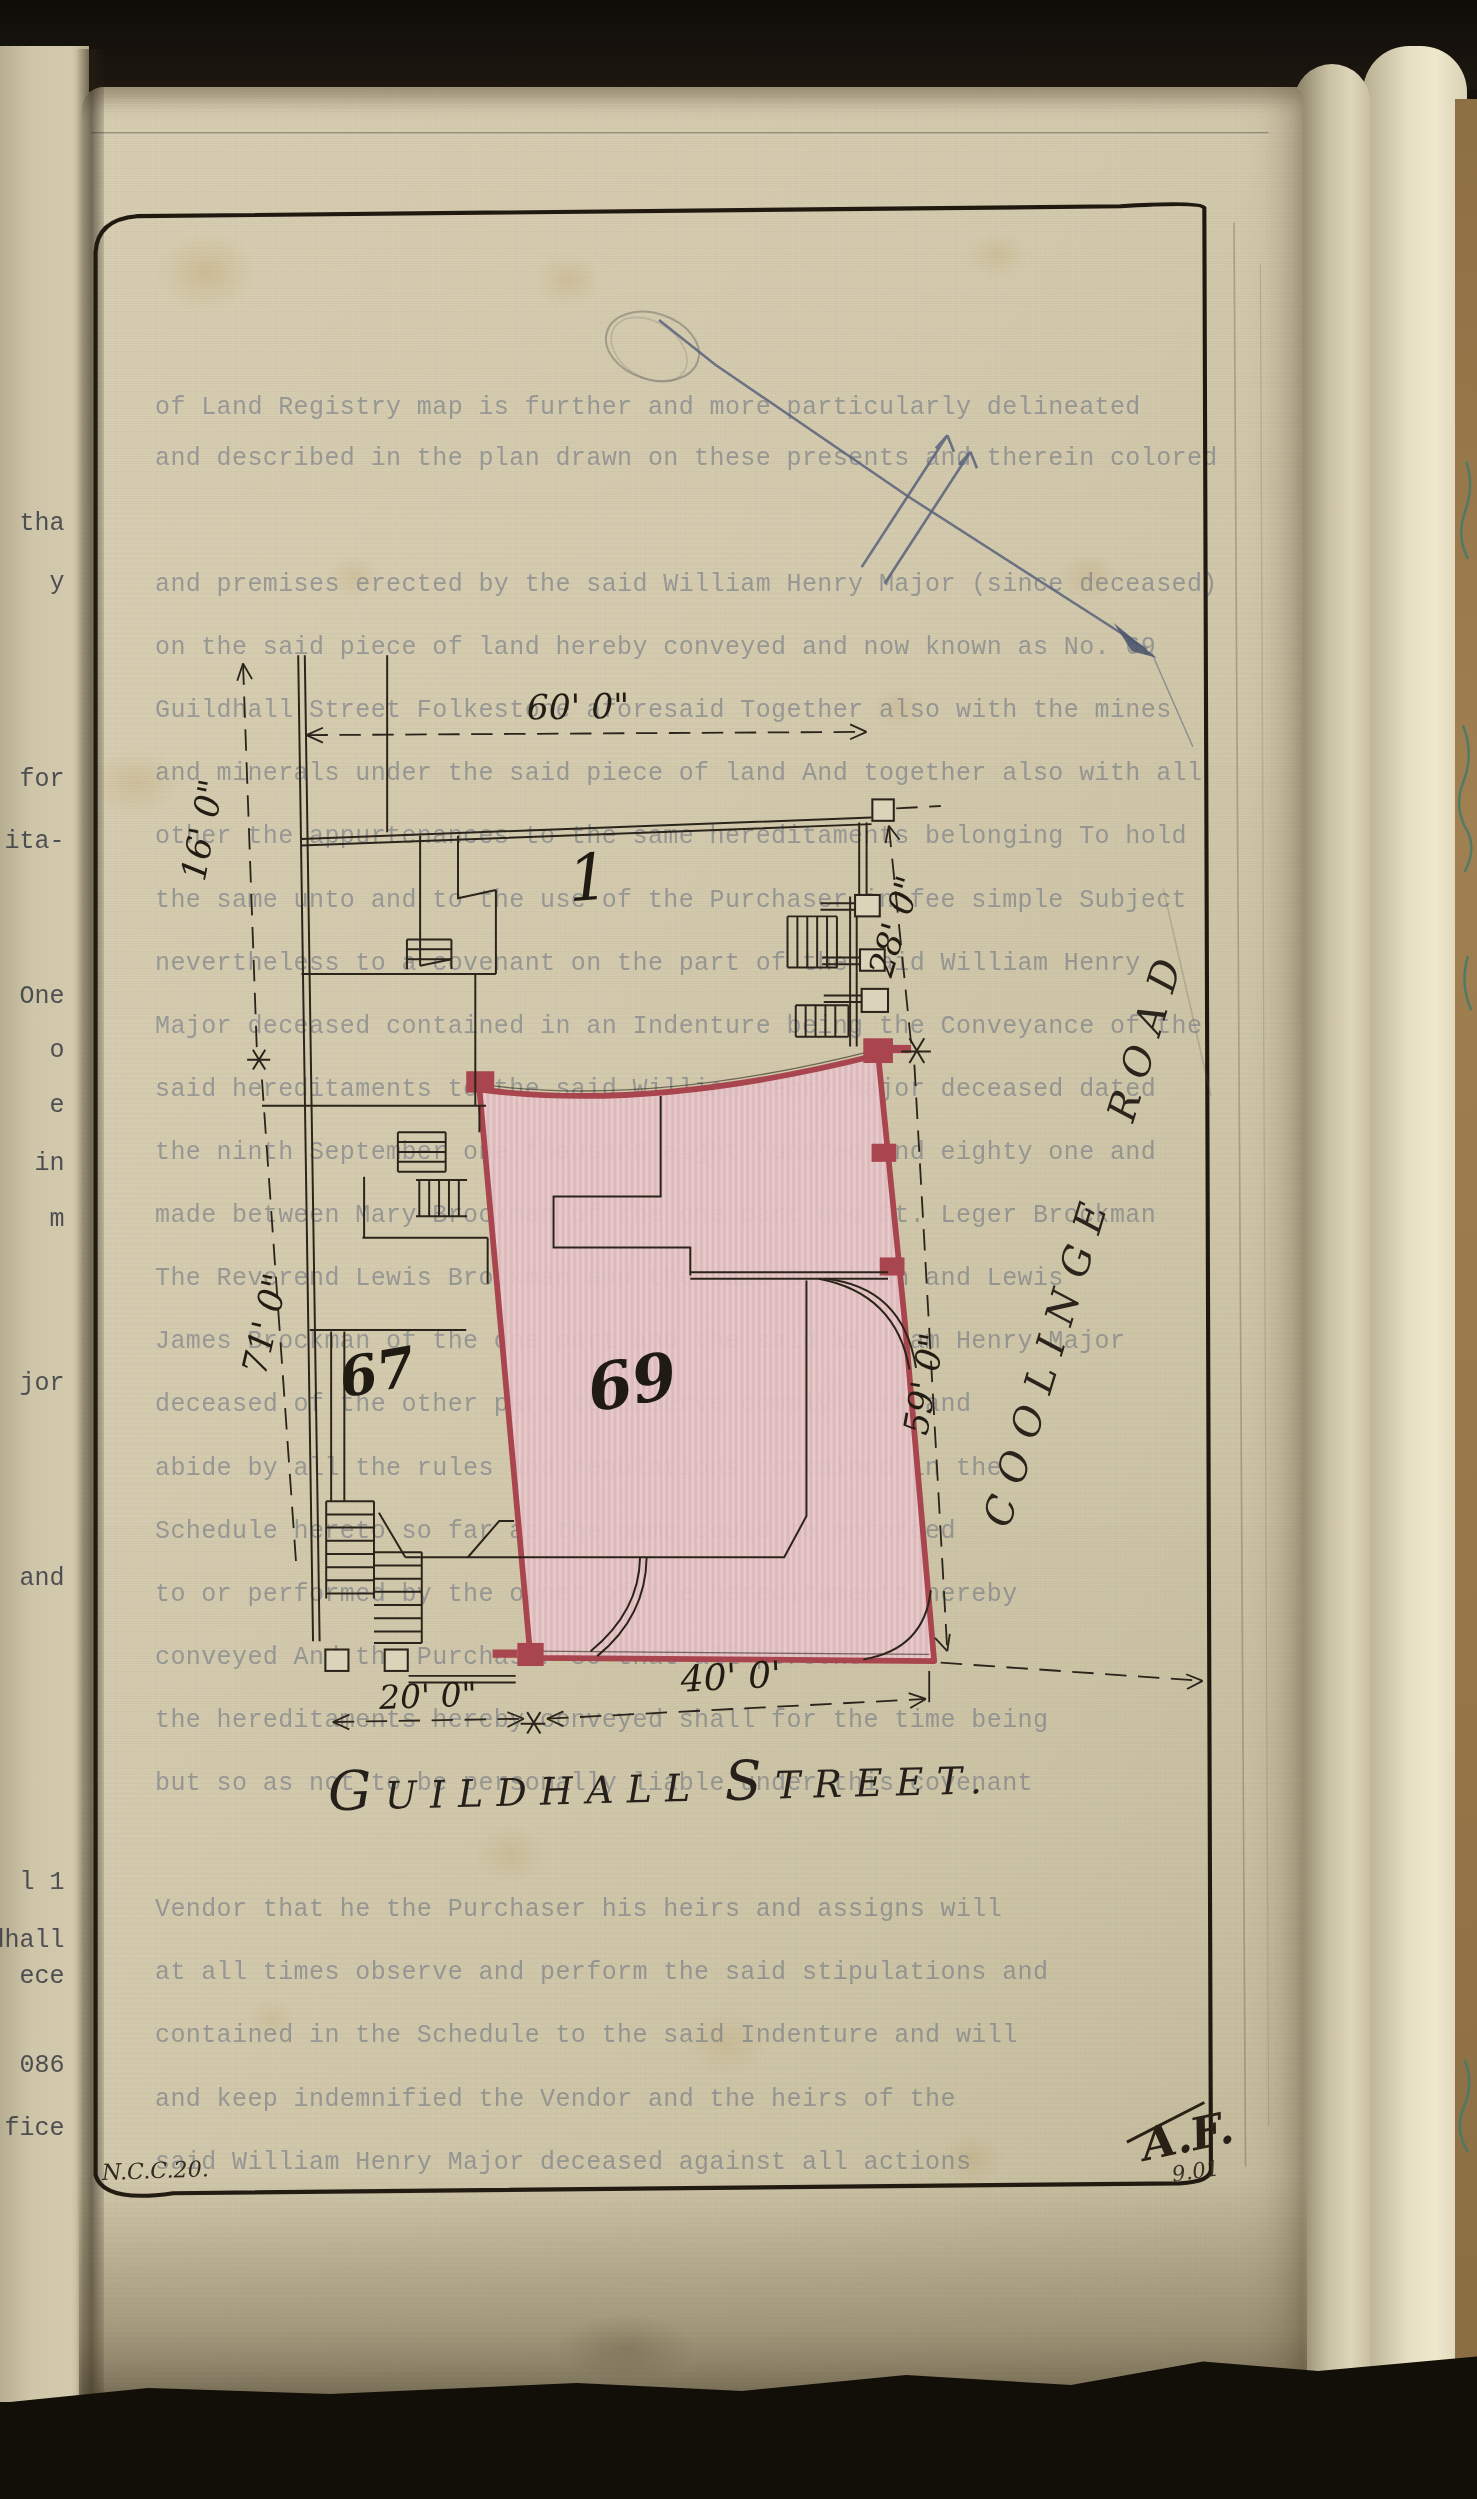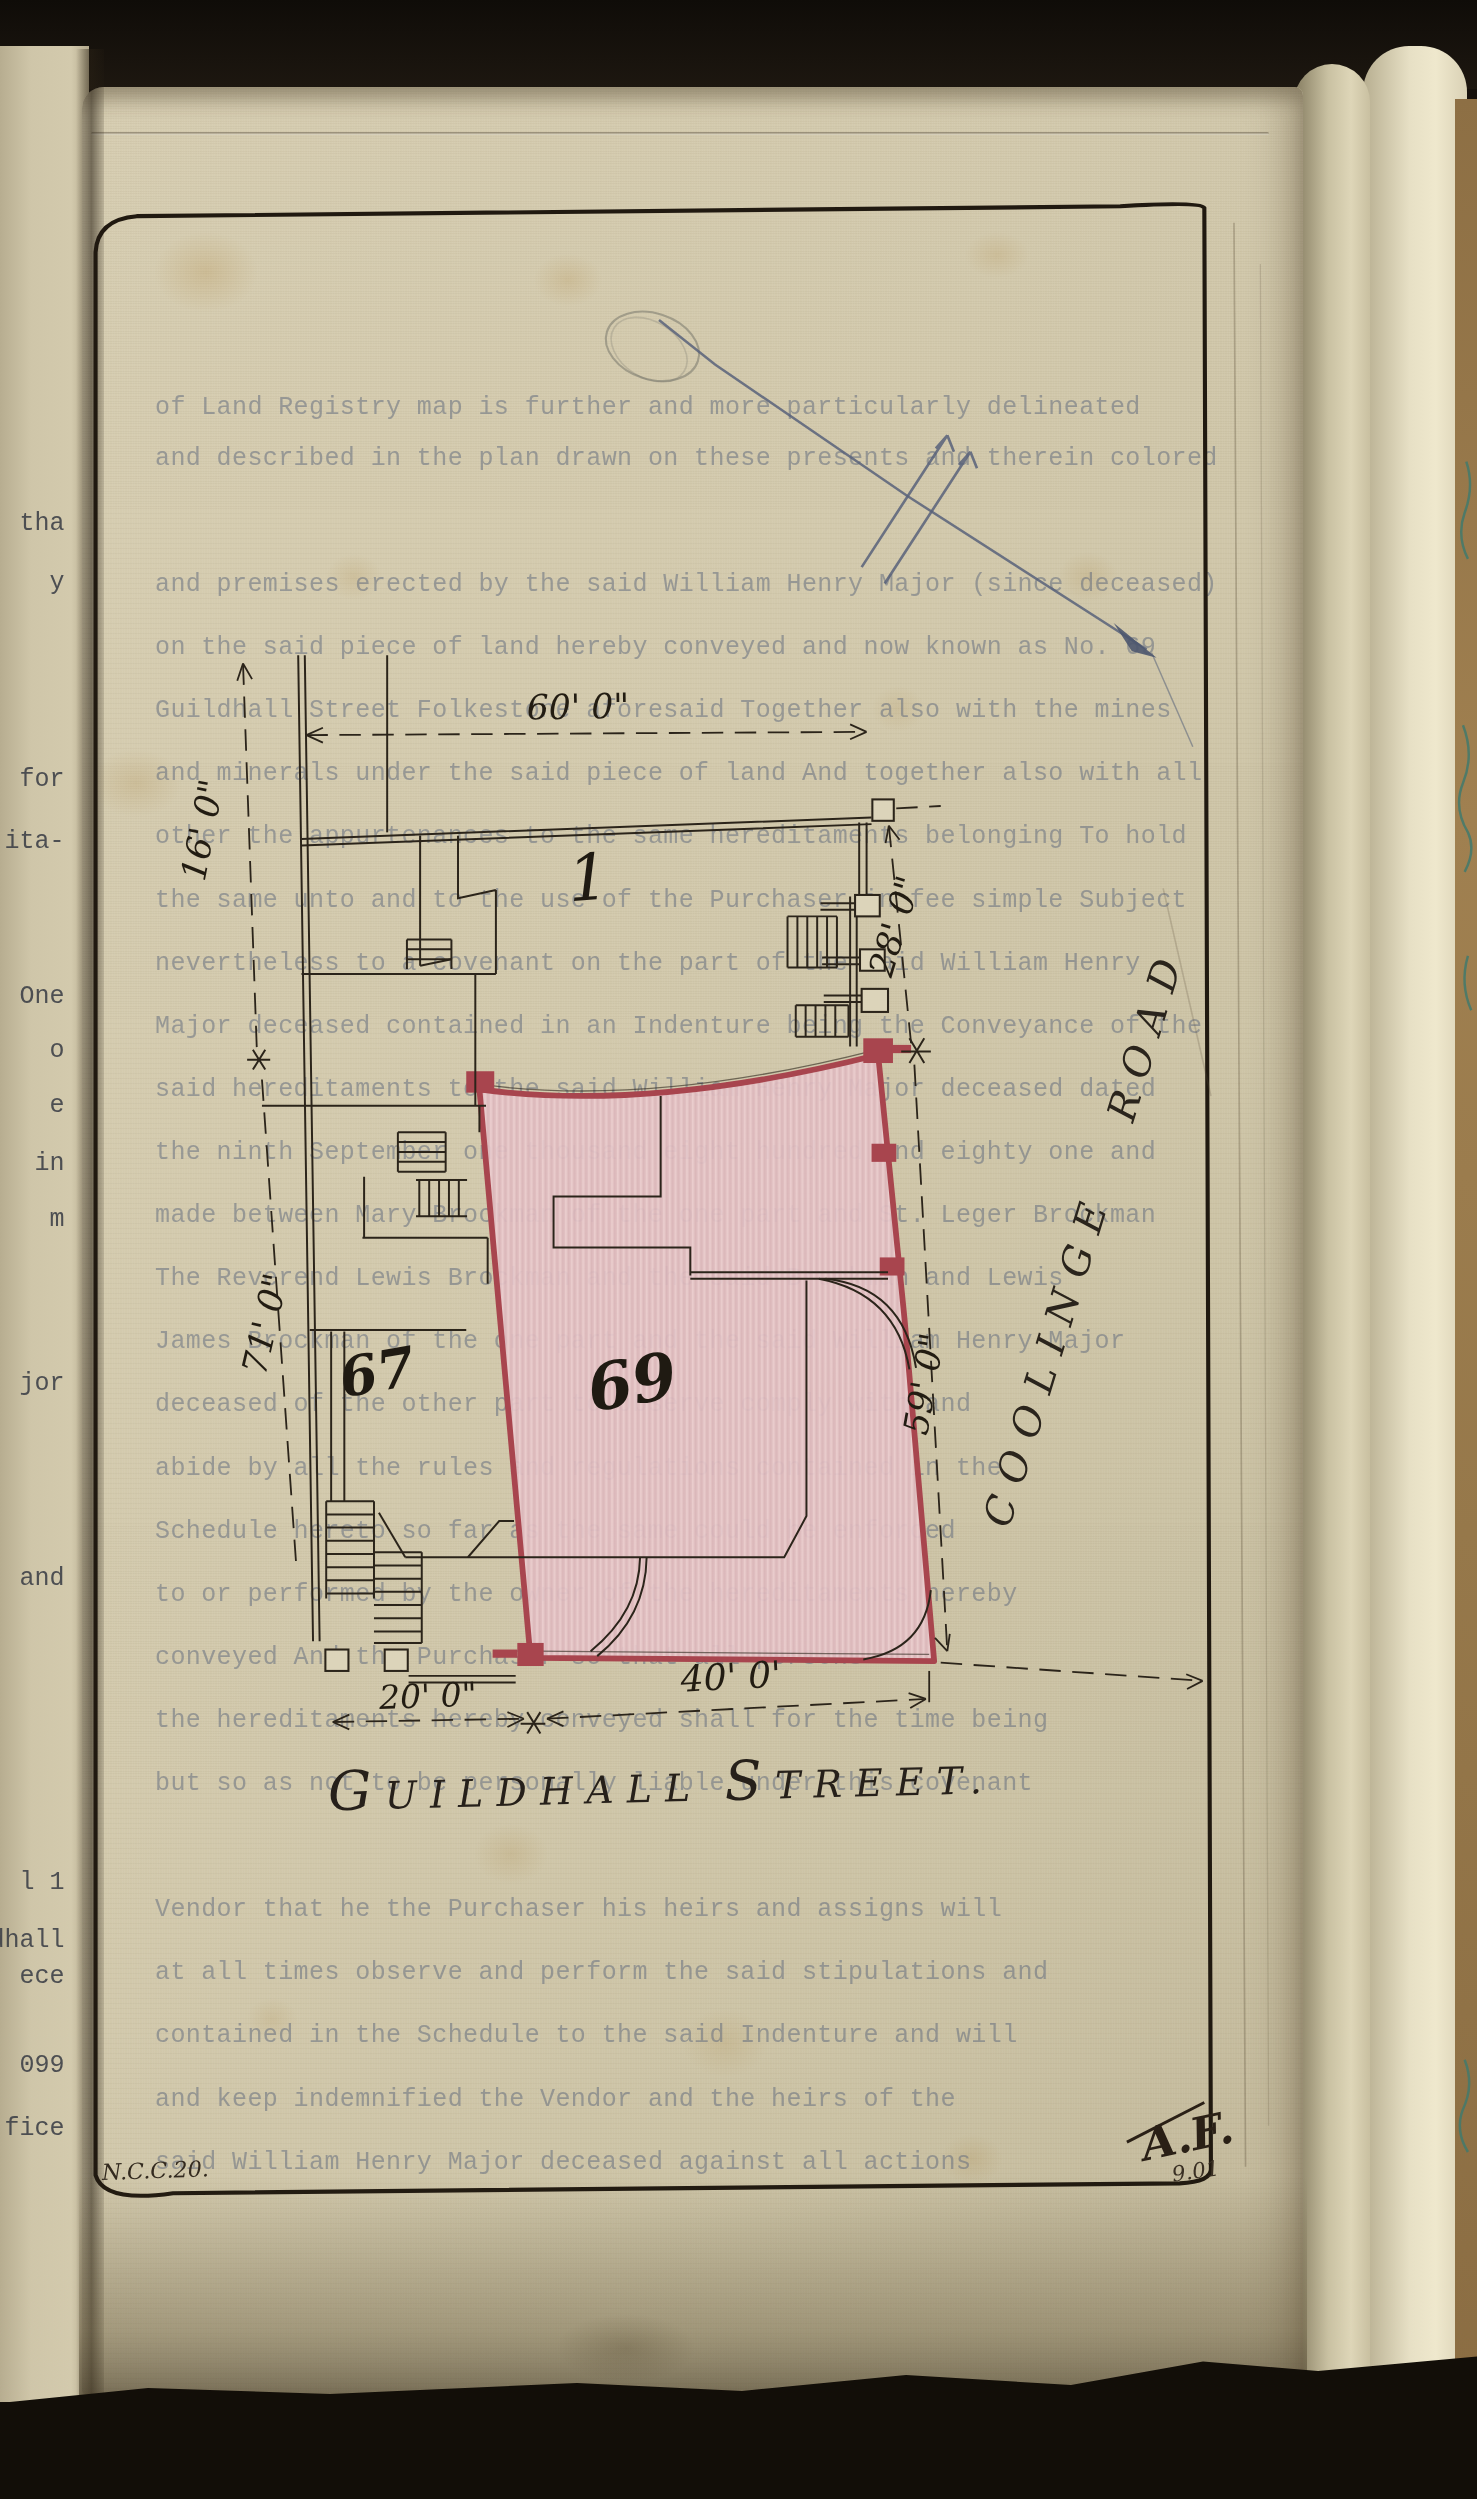--- a/index.html
+++ b/index.html
@@ -111,21 +111,21 @@
       <div class="fragment" style="top: 982px;">One</div>
       <div class="fragment" style="top: 1036px;">o</div>
       <div class="fragment" style="top: 1091px;">e</div>
       <div class="fragment" style="top: 1149px;">in</div>
       <div class="fragment" style="top: 1205px;">m</div>
       <div class="fragment" style="top: 1369px;">jor</div>
       <div class="fragment" style="top: 1564px;">and</div>
       <div class="fragment" style="top: 1868px;">l 1</div>
       <div class="fragment" style="top: 1926px;">dhall</div>
       <div class="fragment" style="top: 1962px; text-align: center;">ece</div>
-      <div class="fragment" style="top: 2051px;">099</div>
+      <div class="fragment" style="top: 2051px;">086</div>
       <div class="fragment" style="top: 2114px;">fice</div>
     </div>
 
   <svg class="layer" id="plansvg" width="1477" height="2500" viewBox="0 0 1793 3034">
     <defs>
       <pattern id="weave" width="7" height="7" patternUnits="userSpaceOnUse">
         <rect width="7" height="7" fill="#e2bfc3"></rect>
         <rect x="0" width="2" height="7" fill="#eccdd0"></rect>
         <rect x="4" width="1" height="7" fill="#d8b0b6"></rect>
       </pattern>

